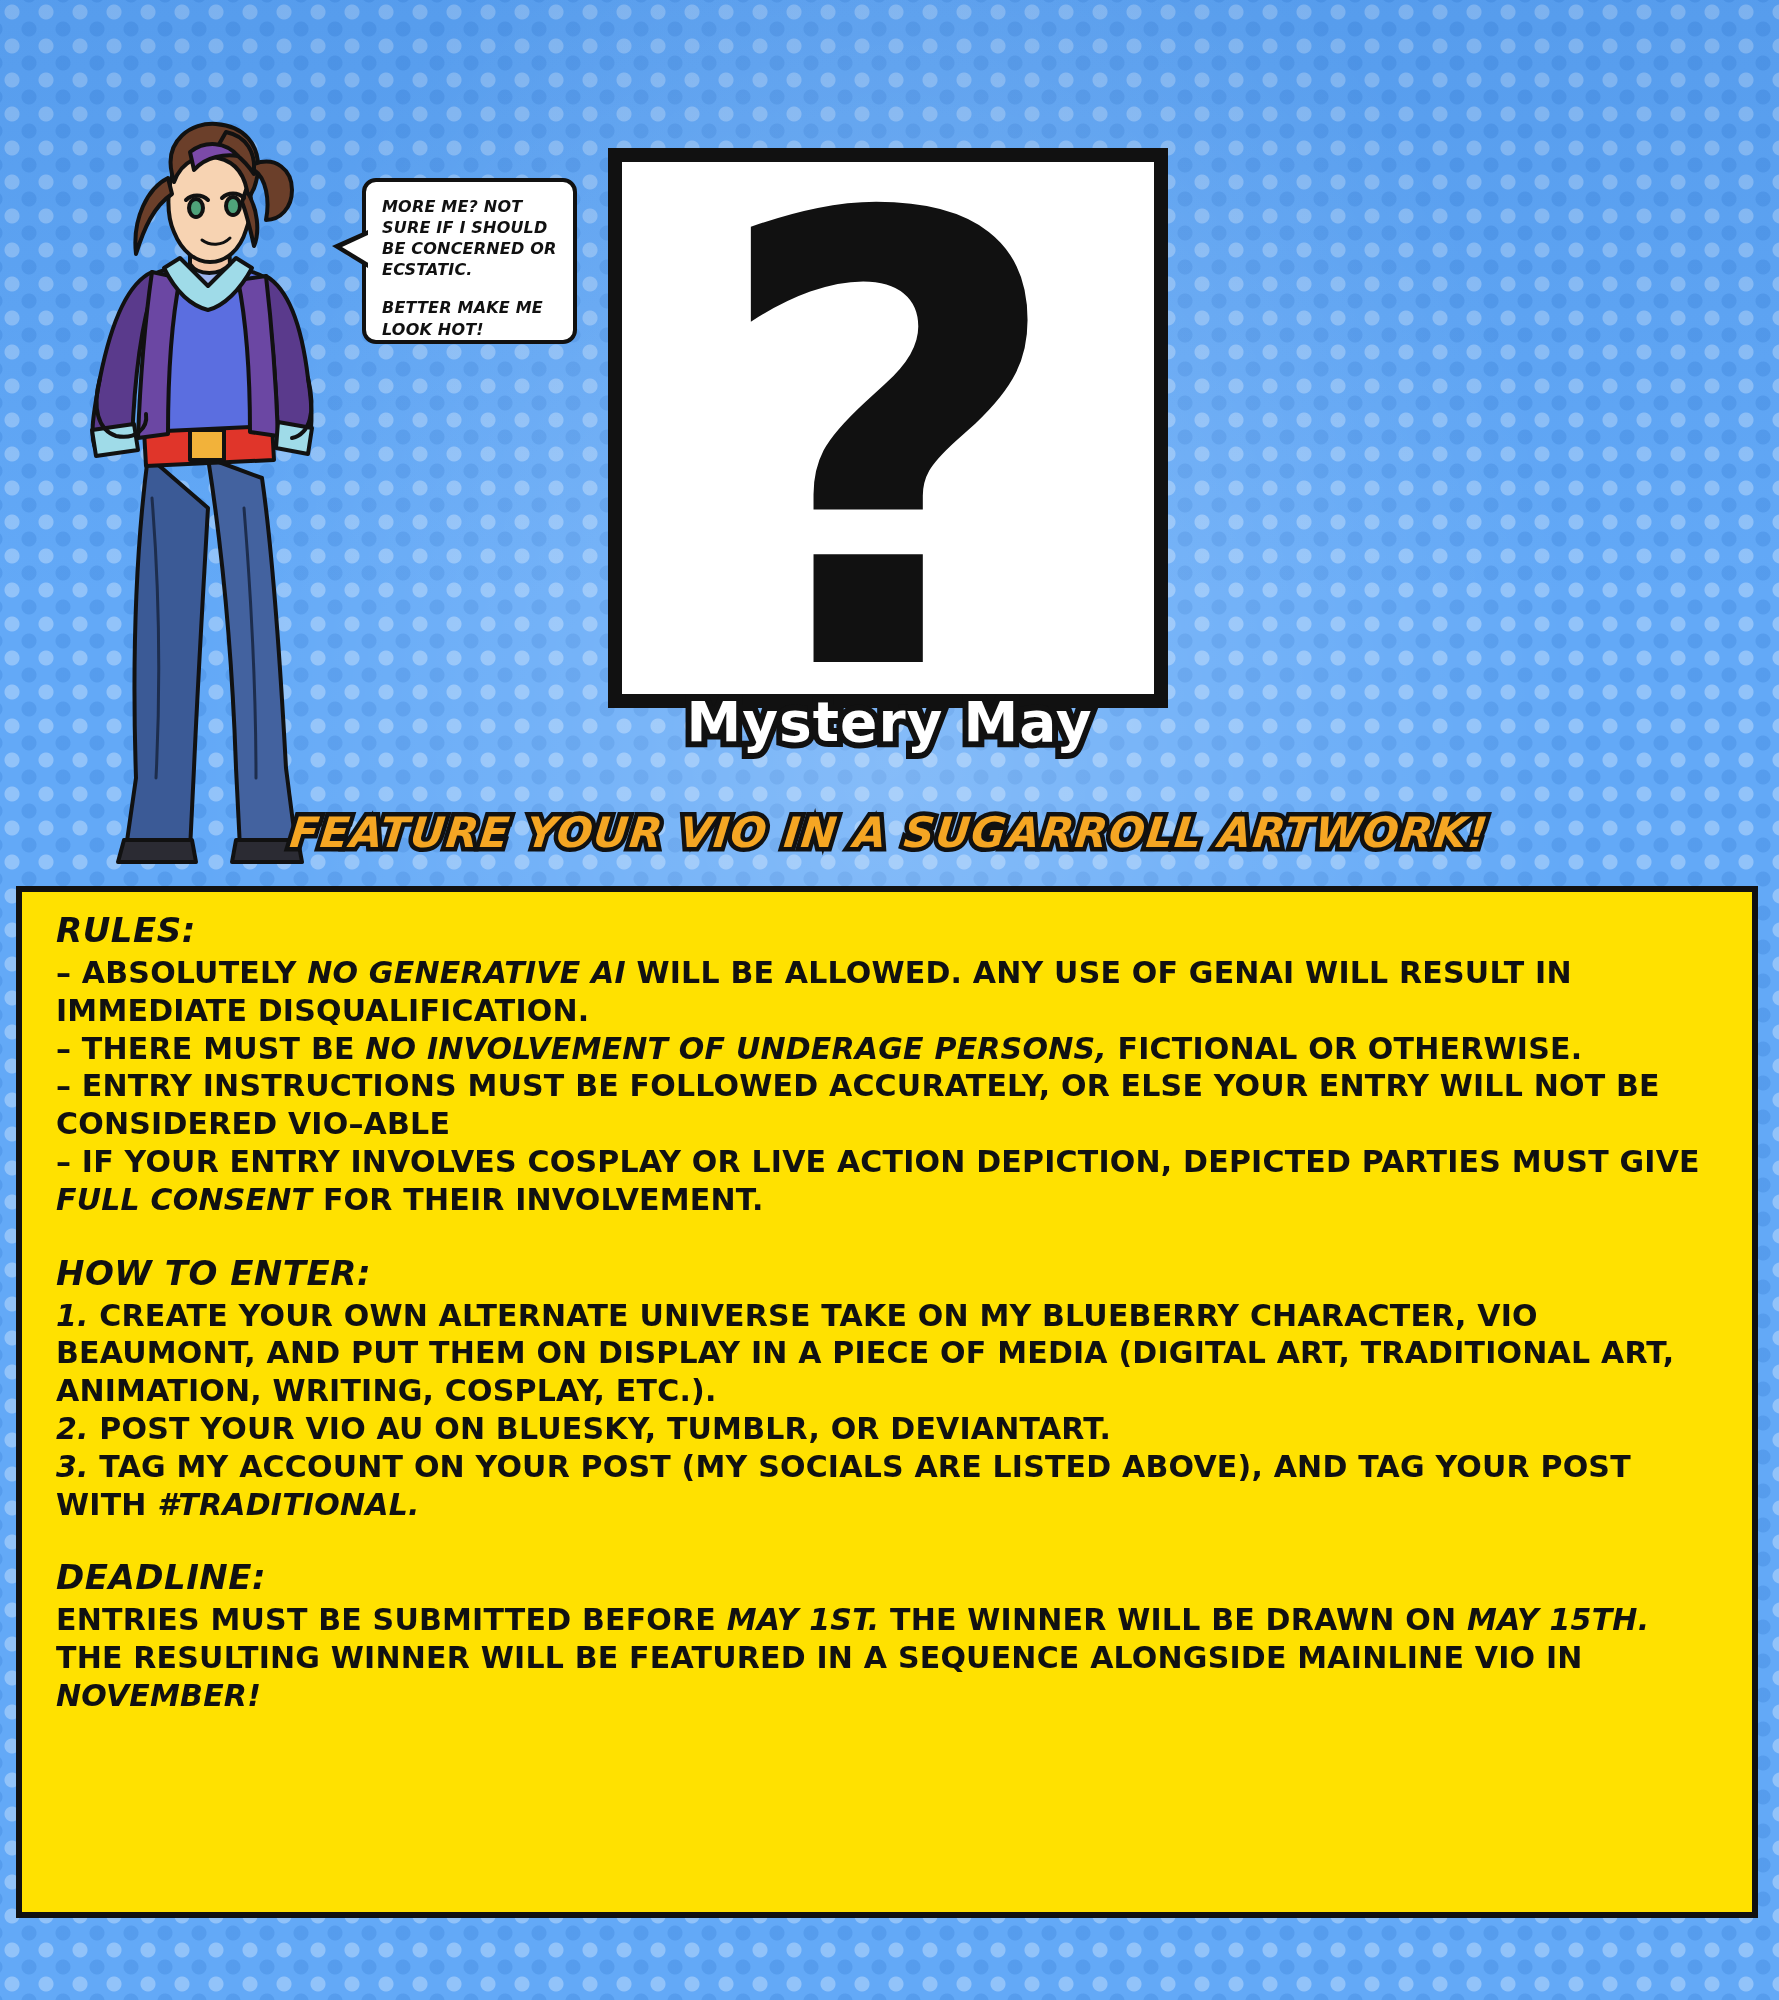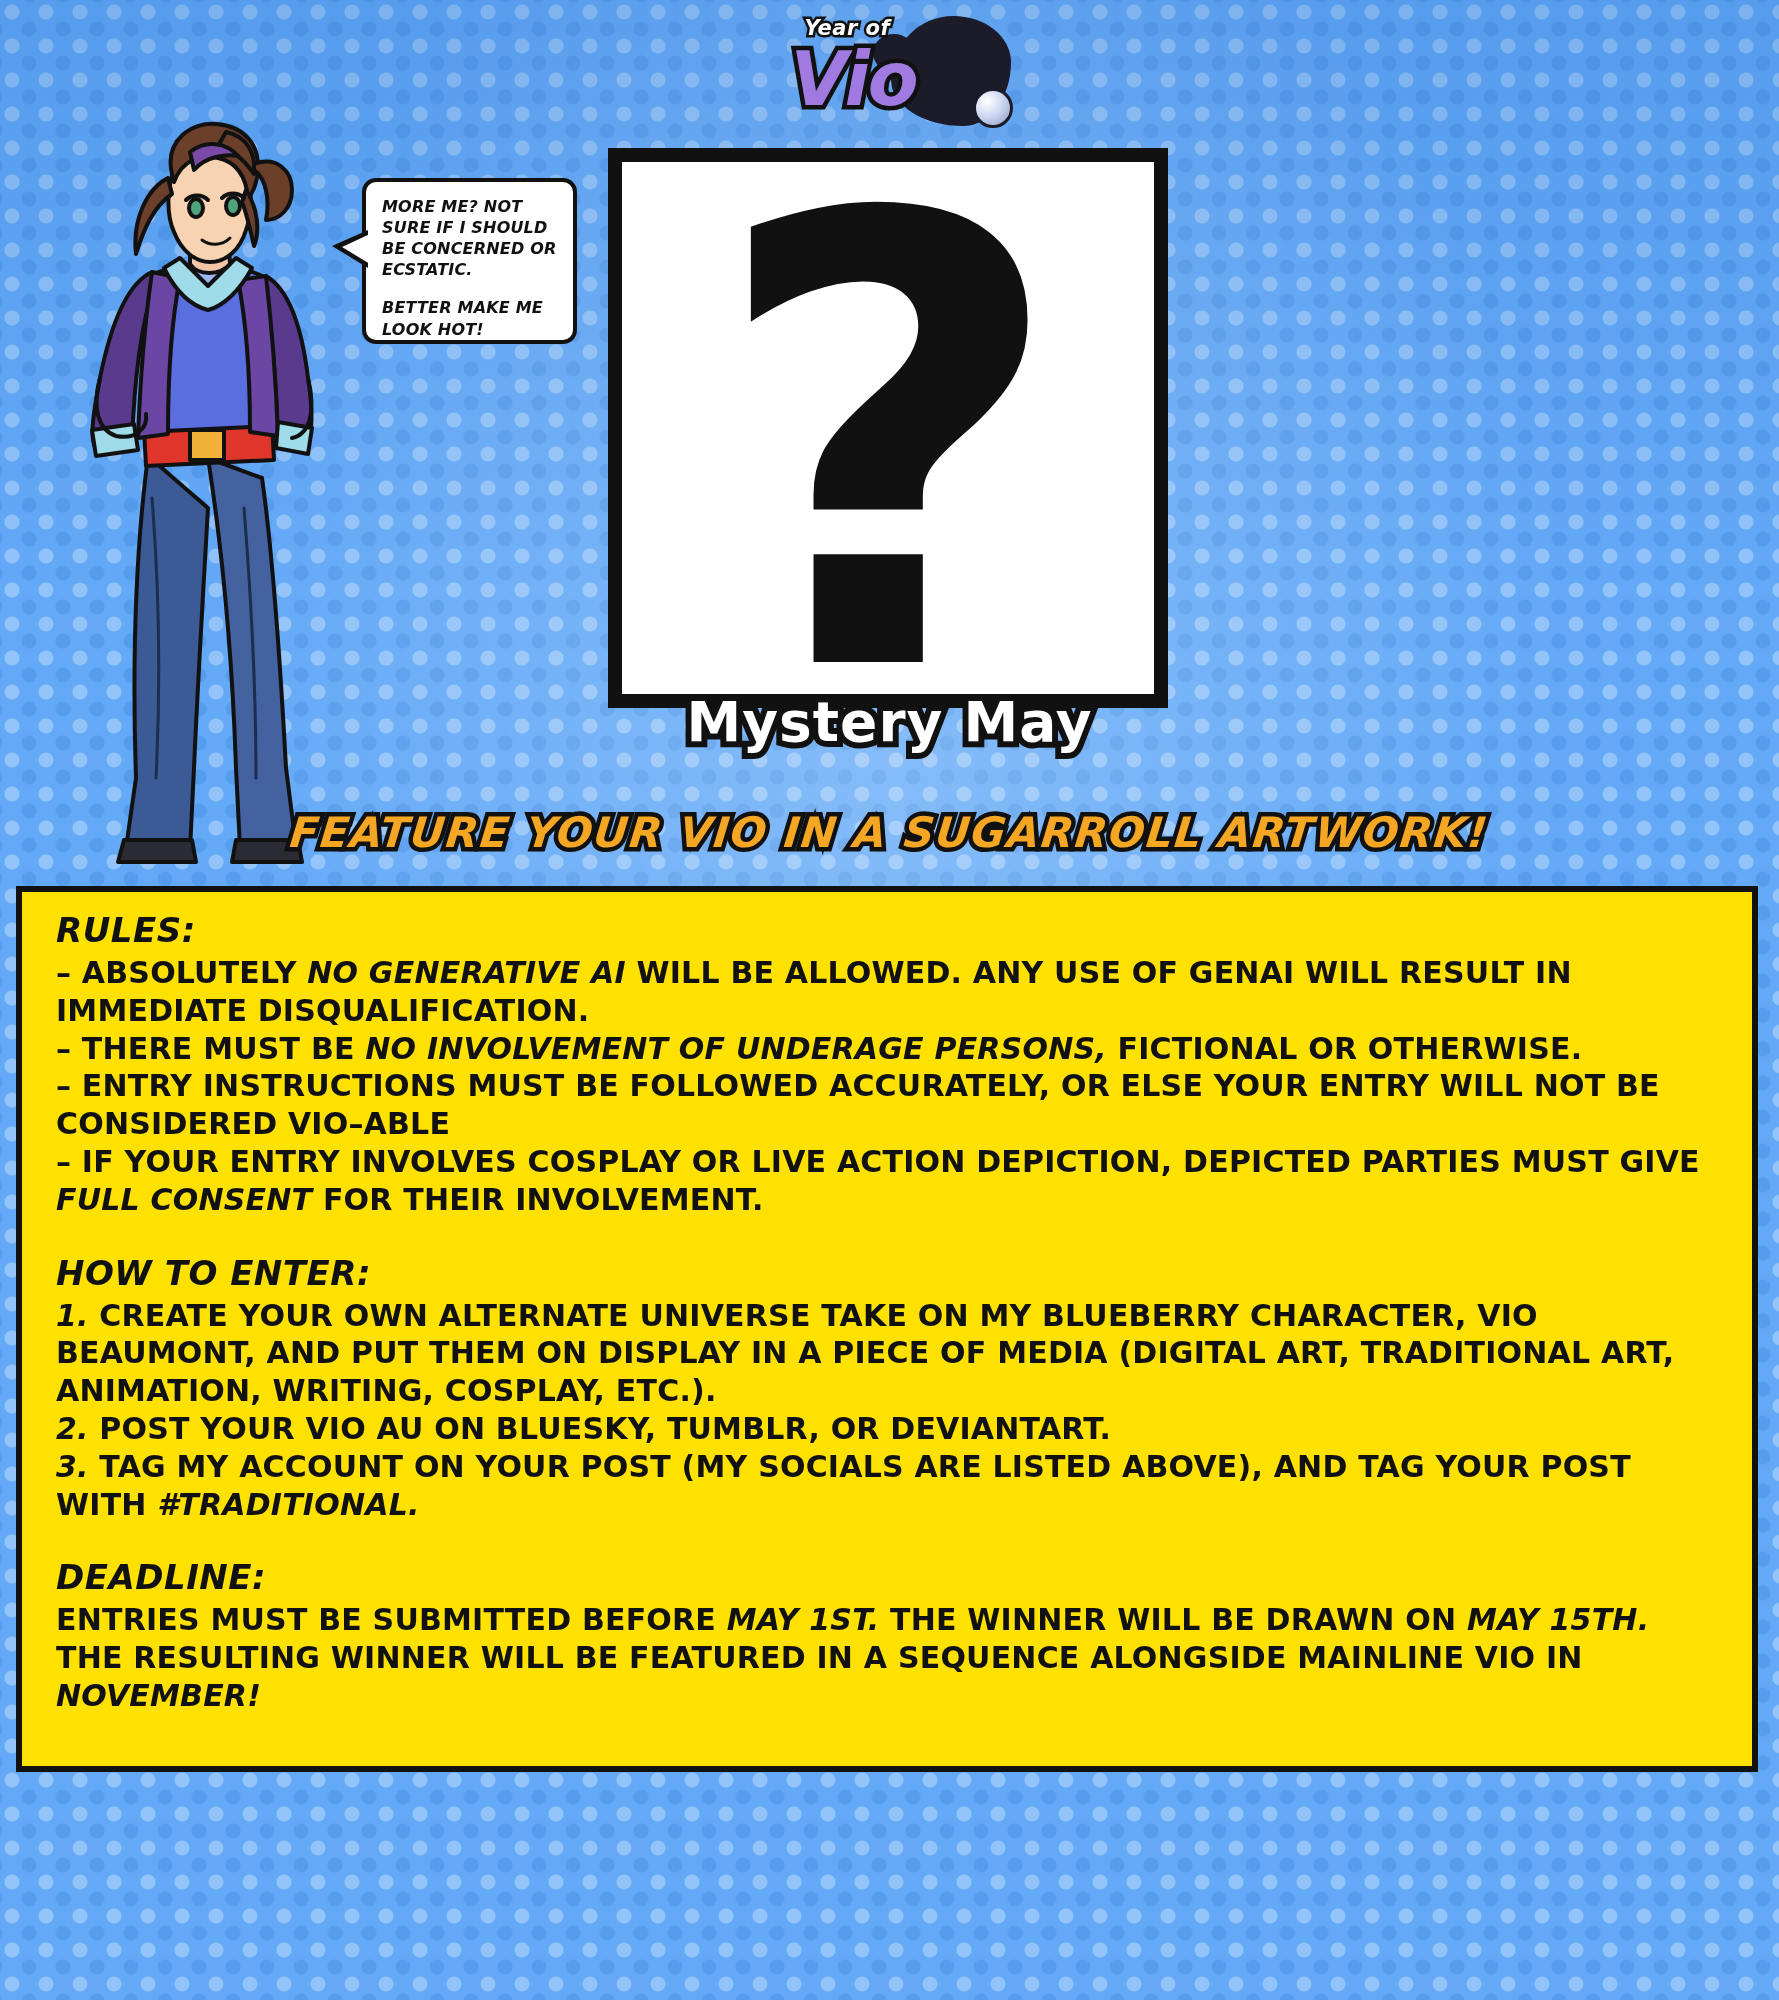--- a/index.html
+++ b/index.html
@@ -241,21 +241,21 @@
     letter-spacing: 1.5px;
     transform: skewX(-6deg);
   }
 
   
   .rules-box {
     position: absolute;
     left: 16px;
     top: 886px;
     width: 1742px;
-    height: 886px;
+    height: 1032px;
     background: #ffe100;
     border: 6px solid #111;
     box-sizing: border-box;
     padding: 18px 26px 10px 34px;
   }
   .rules-box .block { margin-bottom: 0; }
   .heading {
     font-family: "DejaVu Sans", sans-serif;
     font-weight: bold;
     font-style: italic;
@@ -285,26 +285,20 @@
 </style>
 </head>
 <body>
 
 <div class="bg"></div>
 <div class="bg-vignette"></div>
 
 <div class="logo-row">
 
 
-  <div class="vio-logo">
-    <div class="splash"></div>
-    <div class="bubble-dot"></div>
-    <div class="yearof">Year of</div>
-    <div class="vio-word">Vio</div>
-  </div>
 
 </div>
 
 <div class="character">
   <svg viewBox="0 0 330 790" width="330" height="790" xmlns="http://www.w3.org/2000/svg">
     <g stroke="#111" stroke-width="4" stroke-linejoin="round" stroke-linecap="round">
 
       <path d="M108 378 C96 470 92 580 96 700 L86 770 L150 772 L154 690 C158 600 164 500 168 430 Z" fill="#3b5a96"></path>
       <path d="M168 380 C182 470 192 570 196 690 L200 770 L256 768 L246 690 C240 580 232 470 222 400 Z" fill="#43629f"></path>
       <path d="M112 420 C120 520 120 620 116 700" fill="none" stroke="#1d2d4d" stroke-width="3"></path>

